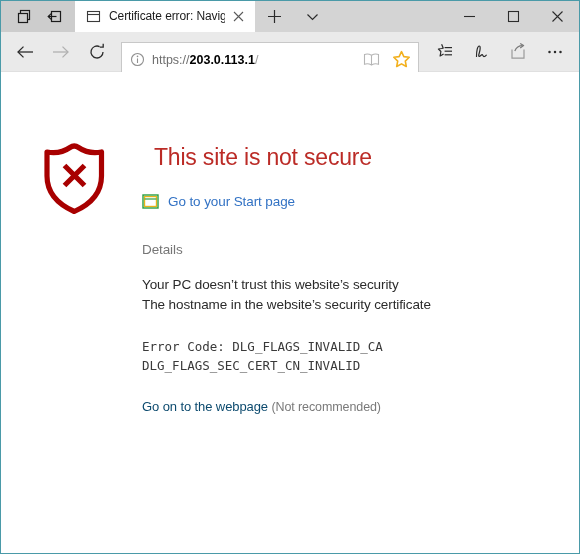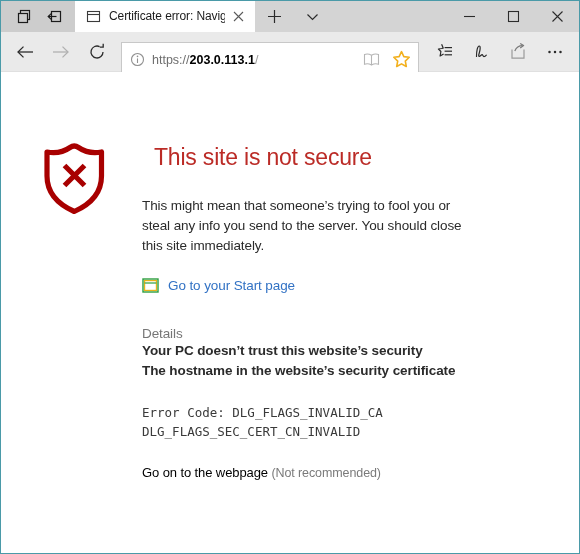--- a/index.html
+++ b/index.html
@@ -253,45 +253,45 @@
     letter-spacing: -0.1px;
   }
 
   .details-head {
     margin-top: 33px;
     font-size: 13.5px;
     color: #767676;
     letter-spacing: -0.1px;
   }
   .details-body {
+    margin-top: 18px;
     font-size: 13.5px;
     color: #2b2b2b;
     line-height: 20px;
     max-width: 325px;
     letter-spacing: -0.1px;
-    font-weight: bold;
   }
   .details-body .ln { display: block; }
 
   .errcode {
     margin-top: 22px;
     font-family: "DejaVu Sans Mono", "Liberation Mono", monospace;
     font-size: 12.5px;
     color: #3a3a3a;
     line-height: 19px;
   }
   .errcode .ln { display: block; }
 
   .proceed-row {
     margin-top: 24px;
     font-size: 13px;
     letter-spacing: -0.1px;
   }
   a.proceed-link {
-    color: #000000;
+    color: #0c4a6e;
     text-decoration: none;
   }
   .proceed-note {
     color: #7a7a7a;
     font-size: 12.5px;
   }
 </style>
 </head>
 <body>
 
@@ -444,21 +444,20 @@
       <div class="hero">
         <div class="shield">
           <svg width="70" height="76" viewBox="0 0 70 76">
             <path d="M6 12 C14 13.5 22.5 12 29 7.5 C32 5.4 34.5 5.4 37.5 7.5 C44 12 52.5 13.5 60.5 12 L60.5 36 C60.5 53 49 64.5 33.3 71.5 C17.5 64.5 6 53 6 36 Z" fill="none" stroke="#a80000" stroke-width="5.2" stroke-linejoin="round"></path>
             <path d="M23.5 25.5 L43.5 45.5 M43.5 25.5 L23.5 45.5" stroke="#a80000" stroke-width="5.2" stroke-linecap="butt"></path>
           </svg>
         </div>
 
         <div class="hero-body">
           <h1 class="title">This site is not secure</h1>
-          <p class="lede">This might mean that someone’s trying to fool you or steal any info you send to the server. You should close this site immediately.</p>
 
           <div class="startlink-row">
             <span class="startlink-icon">
               <svg width="17" height="15" viewBox="0 0 17 15">
                 <rect x="1" y="1" width="15" height="13" fill="#ffffff" stroke="#2e9e3e" stroke-width="1.4"></rect>
                 <rect x="2.6" y="2.6" width="11.8" height="9.8" fill="none" stroke="#e8b31a" stroke-width="1.2"></rect>
                 <path d="M2.6 5 H14.4" stroke="#2e9e3e" stroke-width="1.2"></path>
               </svg>
             </span>
             <a class="startlink" href="#">Go to your Start page</a>

